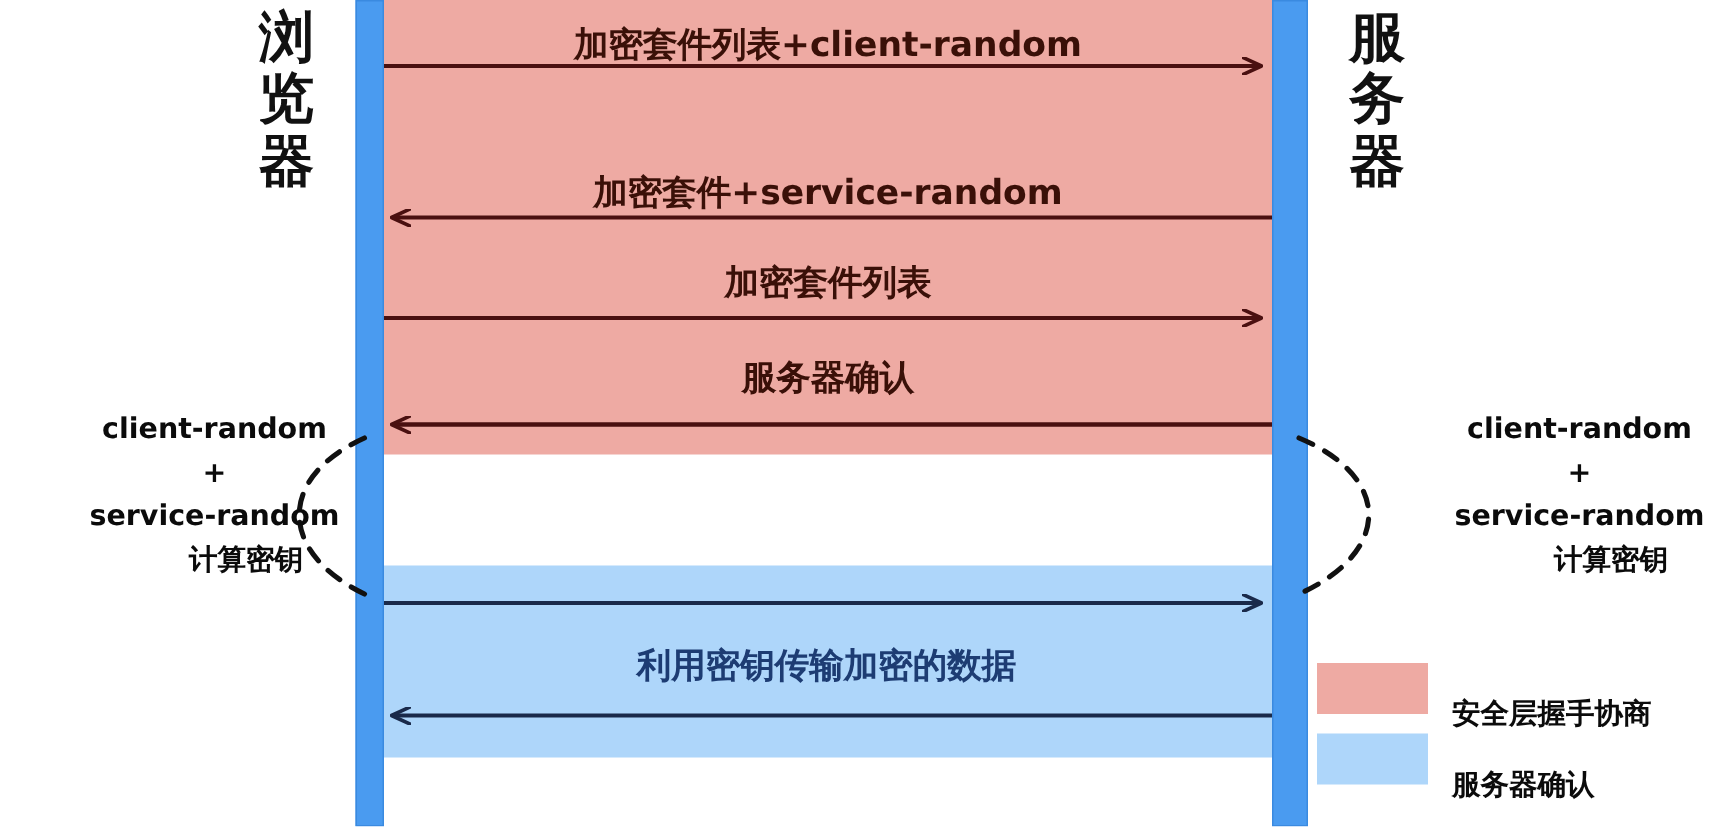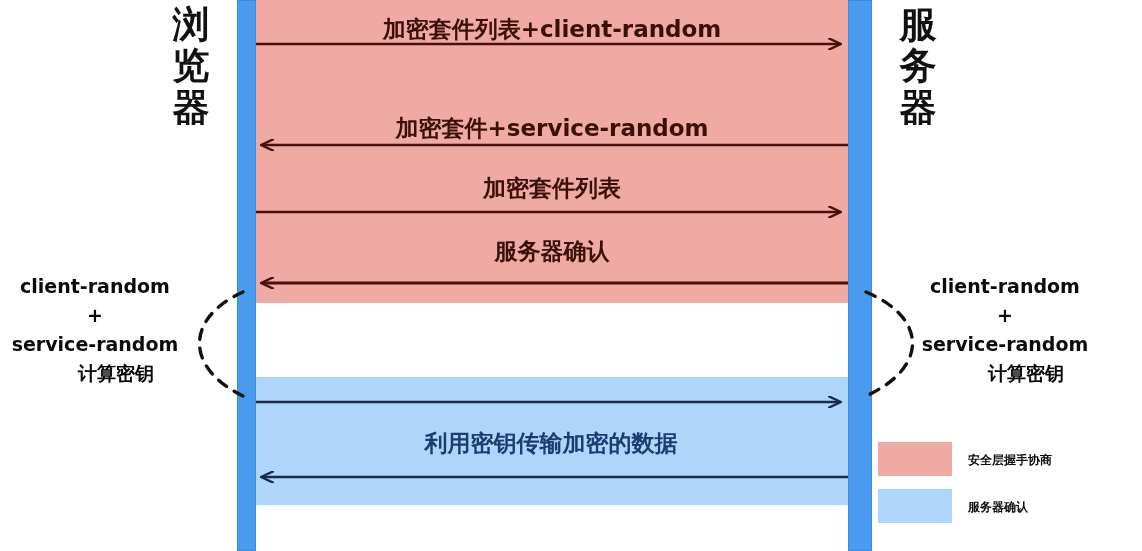--- a/index.html
+++ b/index.html
@@ -79,20 +79,21 @@
   #msg-4 { left: 256px; width: 592px; top: 236px; }
   #msg-5 { left: 256px; width: 590px; top: 428px; }
 
   
   .annotation {
     position: absolute;
     text-align: center;
     font-family: "DejaVu Sans", sans-serif;
     color: #0b0b0b;
     line-height: 1.52;
+    padding-left: 48px;
   }
   .ann-mono {
     font-size: 19px;
     font-weight: 600;
     display: block;
   }
   .ann-cjk {
     font-size: 19px;
     font-weight: 600;
     display: block;
@@ -117,23 +118,23 @@
     left: 0px;
     top: 4px;
     width: 74px;
     height: 34px;
   }
   .sw-pink { background: #eeaaa3; }
   .sw-blue { background: #aed6fa; }
   .legend-text {
     position: absolute;
     left: 90px;
-    top: 14px;
-    font-family: "DejaVu Sans", sans-serif;
-    font-size: 12px;
+    top: 25px;
+    font-family: "DejaVu Sans", sans-serif;
+    font-size: 19px;
     font-weight: 600;
     color: #0b0b0b;
     white-space: nowrap;
   }
 </style>
 </head>
 <body>
 
 <div id="canvas">
 

